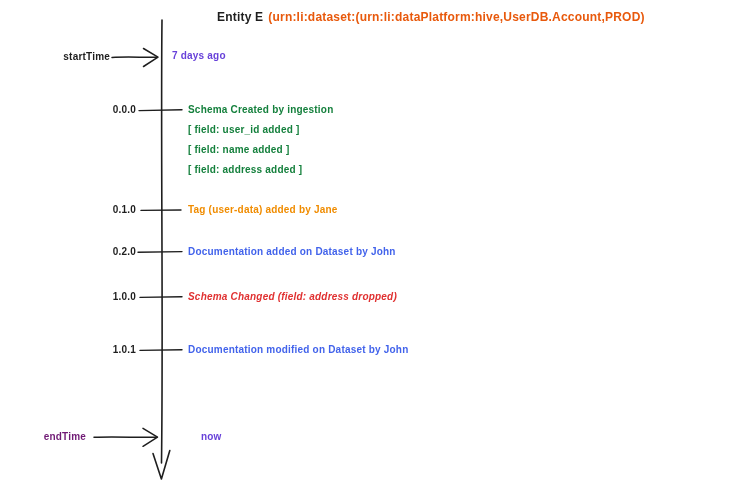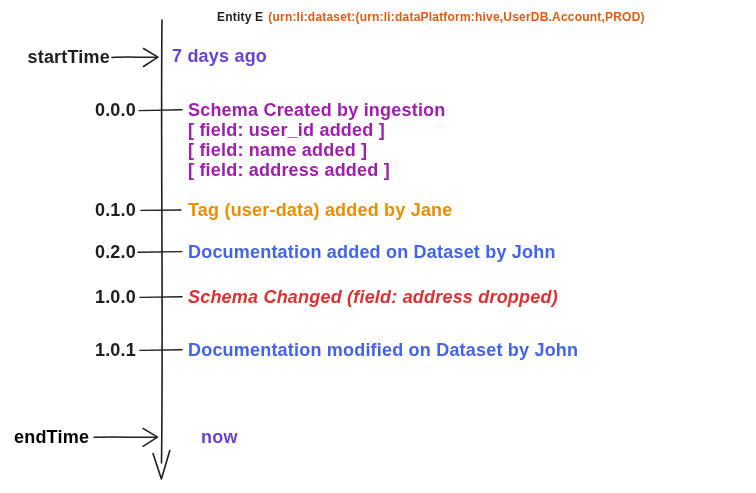--- a/index.html
+++ b/index.html
@@ -15,21 +15,21 @@
     overflow: hidden;
     font-family: "Liberation Sans", "DejaVu Sans", sans-serif;
     color: #1e1e1e;
   }
   .gfx {
     position: absolute;
     inset: 0;
   }
   .txt {
     position: absolute;
-    font-size: 18px;
+    font-size: 10px;
     font-weight: 600;
     letter-spacing: 0.2px;
     line-height: 20px;
     white-space: nowrap;
   }
   .title {
     left: 186px;
     top: 7px;
     font-size: 12px;
     font-weight: 700;
@@ -74,21 +74,21 @@
   </svg>
 
   <div class="txt title">
     <span class="entity" style="color: rgb(30, 30, 30);">Entity E</span><span style="color: rgb(232, 89, 12);">(urn:li:dataset:(urn:li:dataPlatform:hive,UserDB.Account,PROD)</span>
   </div>
 
   <div class="txt ralign start-label" style="color: rgb(30, 30, 30);">startTime</div>
   <div class="txt start-value" style="color: rgb(103, 65, 217);">7 days ago</div>
 
   <div class="txt ralign version v0" style="color: rgb(30, 30, 30);">0.0.0</div>
-  <div class="txt event v0" style="color: #a21caf;">
+  <div class="txt event v0" style="color: #15803d;">
     <div>Schema Created by ingestion</div>
     <div>[ field: user_id added ]</div>
     <div>[ field: name added ]</div>
     <div>[ field: address added ]</div>
   </div>
 
   <div class="txt ralign version v1" style="color: rgb(30, 30, 30);">0.1.0</div>
   <div class="txt event v1" style="color: rgb(240, 140, 0);">
     <div>Tag (user-data) added by Jane</div>
   </div>
@@ -101,16 +101,16 @@
   <div class="txt ralign version v3" style="color: rgb(30, 30, 30);">1.0.0</div>
   <div class="txt event v3" style="color: rgb(224, 49, 49); font-style: italic;">
     <div>Schema Changed (field: address dropped)</div>
   </div>
 
   <div class="txt ralign version v4" style="color: rgb(30, 30, 30);">1.0.1</div>
   <div class="txt event v4" style="color: rgb(66, 99, 235);">
     <div>Documentation modified on Dataset by John</div>
   </div>
 
-  <div class="txt ralign end-label" style="color: #000000;">endTime</div>
+  <div class="txt ralign end-label" style="color: #701a75;">endTime</div>
   <div class="txt end-value" style="color: rgb(103, 65, 217);">now</div>
 
 </div>
 
 </body></html>

